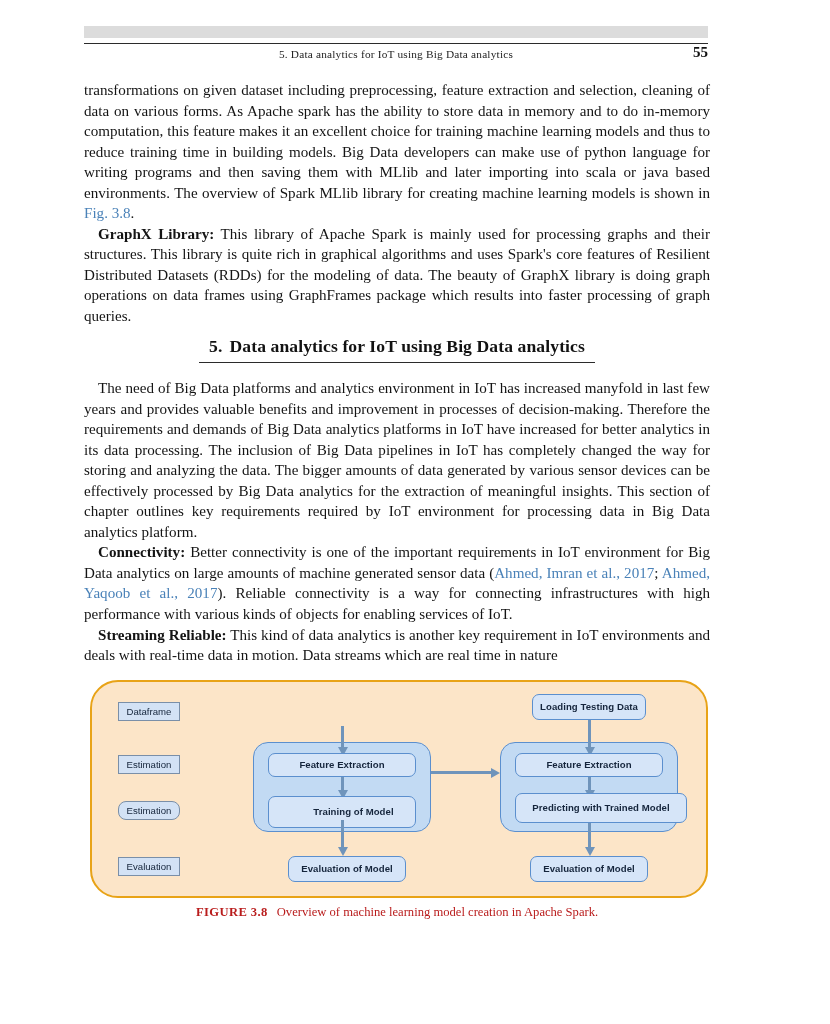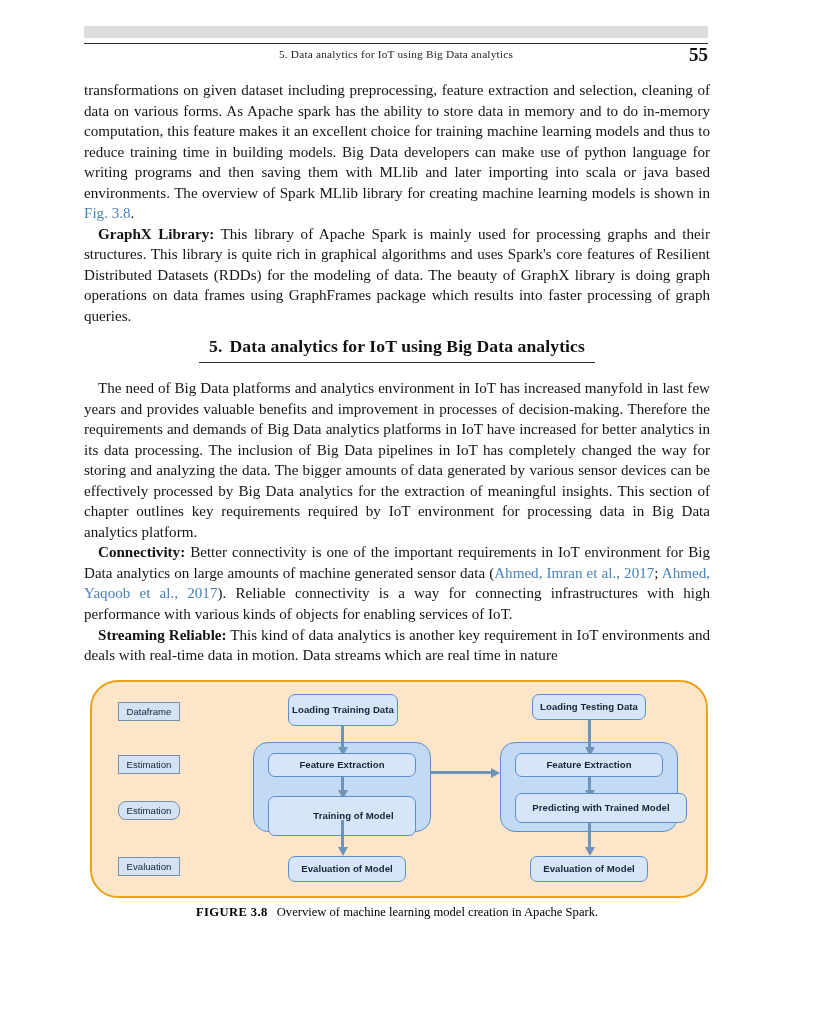--- a/index.html
+++ b/index.html
@@ -56,21 +56,21 @@
     font-family: "Liberation Serif", serif;
     font-size: 11.3px;
     letter-spacing: 0.2px;
     color: #1d1d1d;
   }
   .page-number {
     position: absolute;
     right: 0;
     top: -4px;
     font-family: "Liberation Serif", serif;
-    font-size: 19px;
+    font-size: 15px;
     font-weight: bold;
     color: #111;
   }
 
   
   .content {
     position: absolute;
     left: 84px;
     top: 80px;
     width: 626px;
@@ -199,21 +199,21 @@
 
   
   .caption {
     position: absolute;
     left: 84px;
     top: 905px;
     width: 626px;
     text-align: center;
     font-family: "Liberation Serif", serif;
     font-size: 12.6px;
-    color: #000000;
+    color: #b91c1c;
   }
   .caption-label {
     font-weight: bold;
     letter-spacing: 0.4px;
     margin-right: 9px;
   }
 </style>
 </head>
 <body>
 
@@ -249,29 +249,28 @@
   <div class="figure">
     <div class="fig-outer"></div>
 
     <div class="stage-label" style="left:28px; top:22px;">Dataframe</div>
     <div class="stage-label" style="left:28px; top:75px;">Estimation</div>
     <div class="stage-label" style="left:28px; top:121px;border-radius:8px;">Estimation</div>
     <div class="stage-label" style="left:28px; top:177px;">Evaluation</div>
 
     <div class="group-box" style="left:163px; top:62px; width:178px; height:90px;"></div>
 
-    <div class="node" style="left:198px; top:14px; width:110px; height:32px;">Loading Training Data</div>
 
     <div class="arrow-v" style="left:251px; top:46px; height:22px;"></div>
 
     <div class="node" style="left:178px; top:73px; width:148px; height:24px;">Feature Extraction</div>
 
     <div class="arrow-v" style="left:251px; top:97px; height:14px;"></div>
 
-    <div class="node" style="left:178px; top:116px; width:148px; height:40px;padding-left:23px;">Training of Model</div>
+    <div class="node" style="left:178px; top:116px; width:148px; height:32px;padding-left:23px;">Training of Model</div>
 
     <div class="arrow-v" style="left:251px; top:140px; height:28px;"></div>
 
     <div class="node" style="left:198px; top:176px; width:118px; height:26px;">Evaluation of Model</div>
 
     <div class="arrow-h" style="left:341px; top:91px; width:61px;"></div>
 
     <div class="group-box" style="left:410px; top:62px; width:178px; height:90px;"></div>
 
     <div class="node" style="left:442px; top:14px; width:114px; height:26px;">Loading Testing Data</div>

